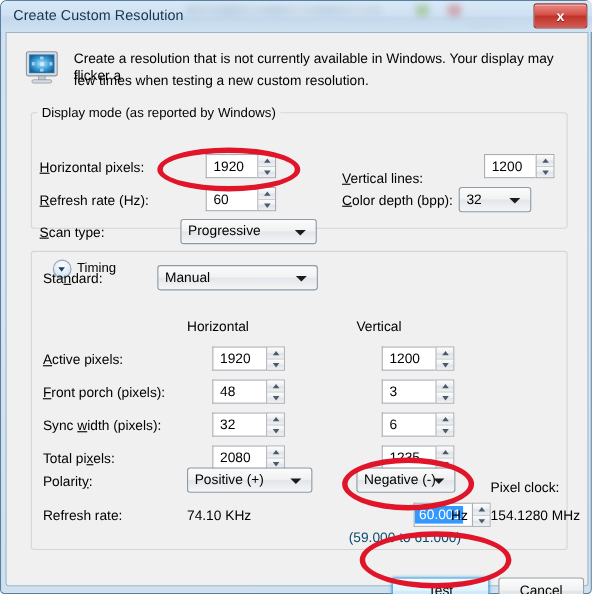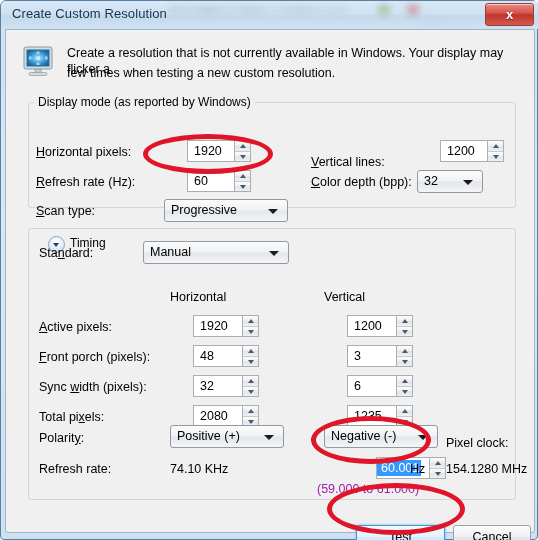--- a/index.html
+++ b/index.html
@@ -482,40 +482,40 @@
       </div>
     </div>
 
     <div class="lbl" style="left:33px; top:401px;">
       Polarit<u>y</u>:
     </div>
     <div class="combo" style="left:164px; top:395px; width:114px;">
       <div class="cval">Positive (+)</div>
       <div class="arrow"></div>
     </div>
-    <div class="combo" style="left:318px; top:395px; width:114px;">
+    <div class="combo" style="left:318px; top:395px; width:90px;">
       <div class="cval">Negative (-)</div>
       <div class="arrow"></div>
     </div>
 
     <div class="static-val" style="left:440px; top:406px;">Pixel clock:</div>
     <div class="static-val" style="left:440px; top:432px;">154.1280 MHz</div>
 
     <div class="lbl" style="left:33px; top:432px;">Refresh rate:</div>
     <div class="static-val" style="left:164px; top:432px;">74.10 KHz</div>
 
     <div class="spin" style="left:347px; top:427px; width:70px;">
       <div class="txt sel-text"><span>60.001</span></div>
       <div class="btns">
         <div class="up"></div>
         <div class="dn"></div>
       </div>
     </div>
     <div class="static-val" style="left:404px; top:432px;">Hz</div>
-    <div class="static-val" style="left:311px; top:452px; color:#a21caf;">(59.000 to 61.000)</div>
+    <div class="static-val" style="left:311px; top:452px; color:#0c4a6e;">(59.000 to 61.000)</div>
 
     <div class="btn" id="btn-test">Test</div>
     <div class="btn" id="btn-cancel">Cancel</div>
 
   </div>
 
   <div class="annot-ellipse" id="ann-refresh-top"></div>
   <div class="annot-ellipse" id="ann-hz-field"></div>
   <div class="annot-ellipse" id="ann-test-btn"></div>
 

